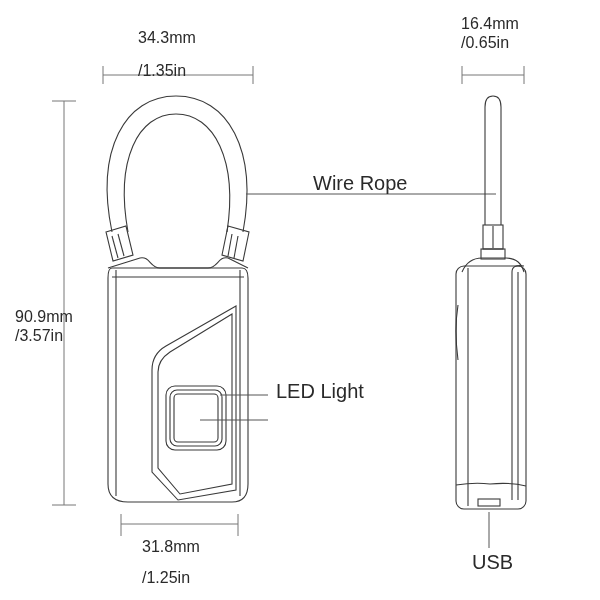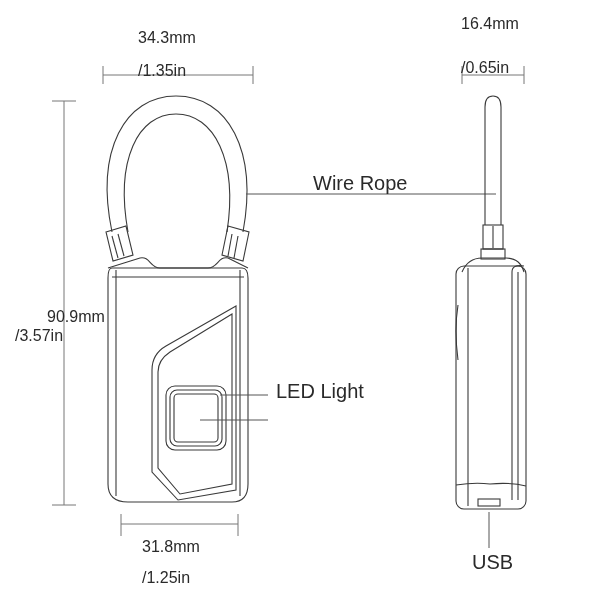--- a/index.html
+++ b/index.html
@@ -87,23 +87,23 @@
       <path d="M458 305 Q 454 330 458 360"></path>
 
       <rect x="478" y="499" width="22" height="7"></rect>
     </g>
   </svg>
 
   <div class="lbl dim" style="left:138px; top:28px;">34.3mm</div>
   <div class="lbl dim" style="left:138px; top:47px;margin-top:14px;">/1.35in</div>
 
   <div class="lbl dim" style="left:461px; top:14px;">16.4mm</div>
-  <div class="lbl dim" style="left:461px; top:33px;margin-top:25px;">/0.65in</div>
+  <div class="lbl dim" style="left:461px; top:33px;">/0.65in</div>
 
-  <div class="lbl dim" style="left:15px; top:307px;margin-left:32px;">90.9mm</div>
+  <div class="lbl dim" style="left:15px; top:307px;">90.9mm</div>
   <div class="lbl dim" style="left:15px; top:326px;">/3.57in</div>
 
   <div class="lbl dim" style="left:142px; top:537px;">31.8mm</div>
   <div class="lbl dim" style="left:142px; top:568px;">/1.25in</div>
 
   <div class="lbl" style="left:313px; top:174px;">Wire Rope</div>
   <div class="lbl" style="left:276px; top:382px;">LED Light</div>
   <div class="lbl" style="left:472px; top:553px;">USB</div>
 </div>
 

